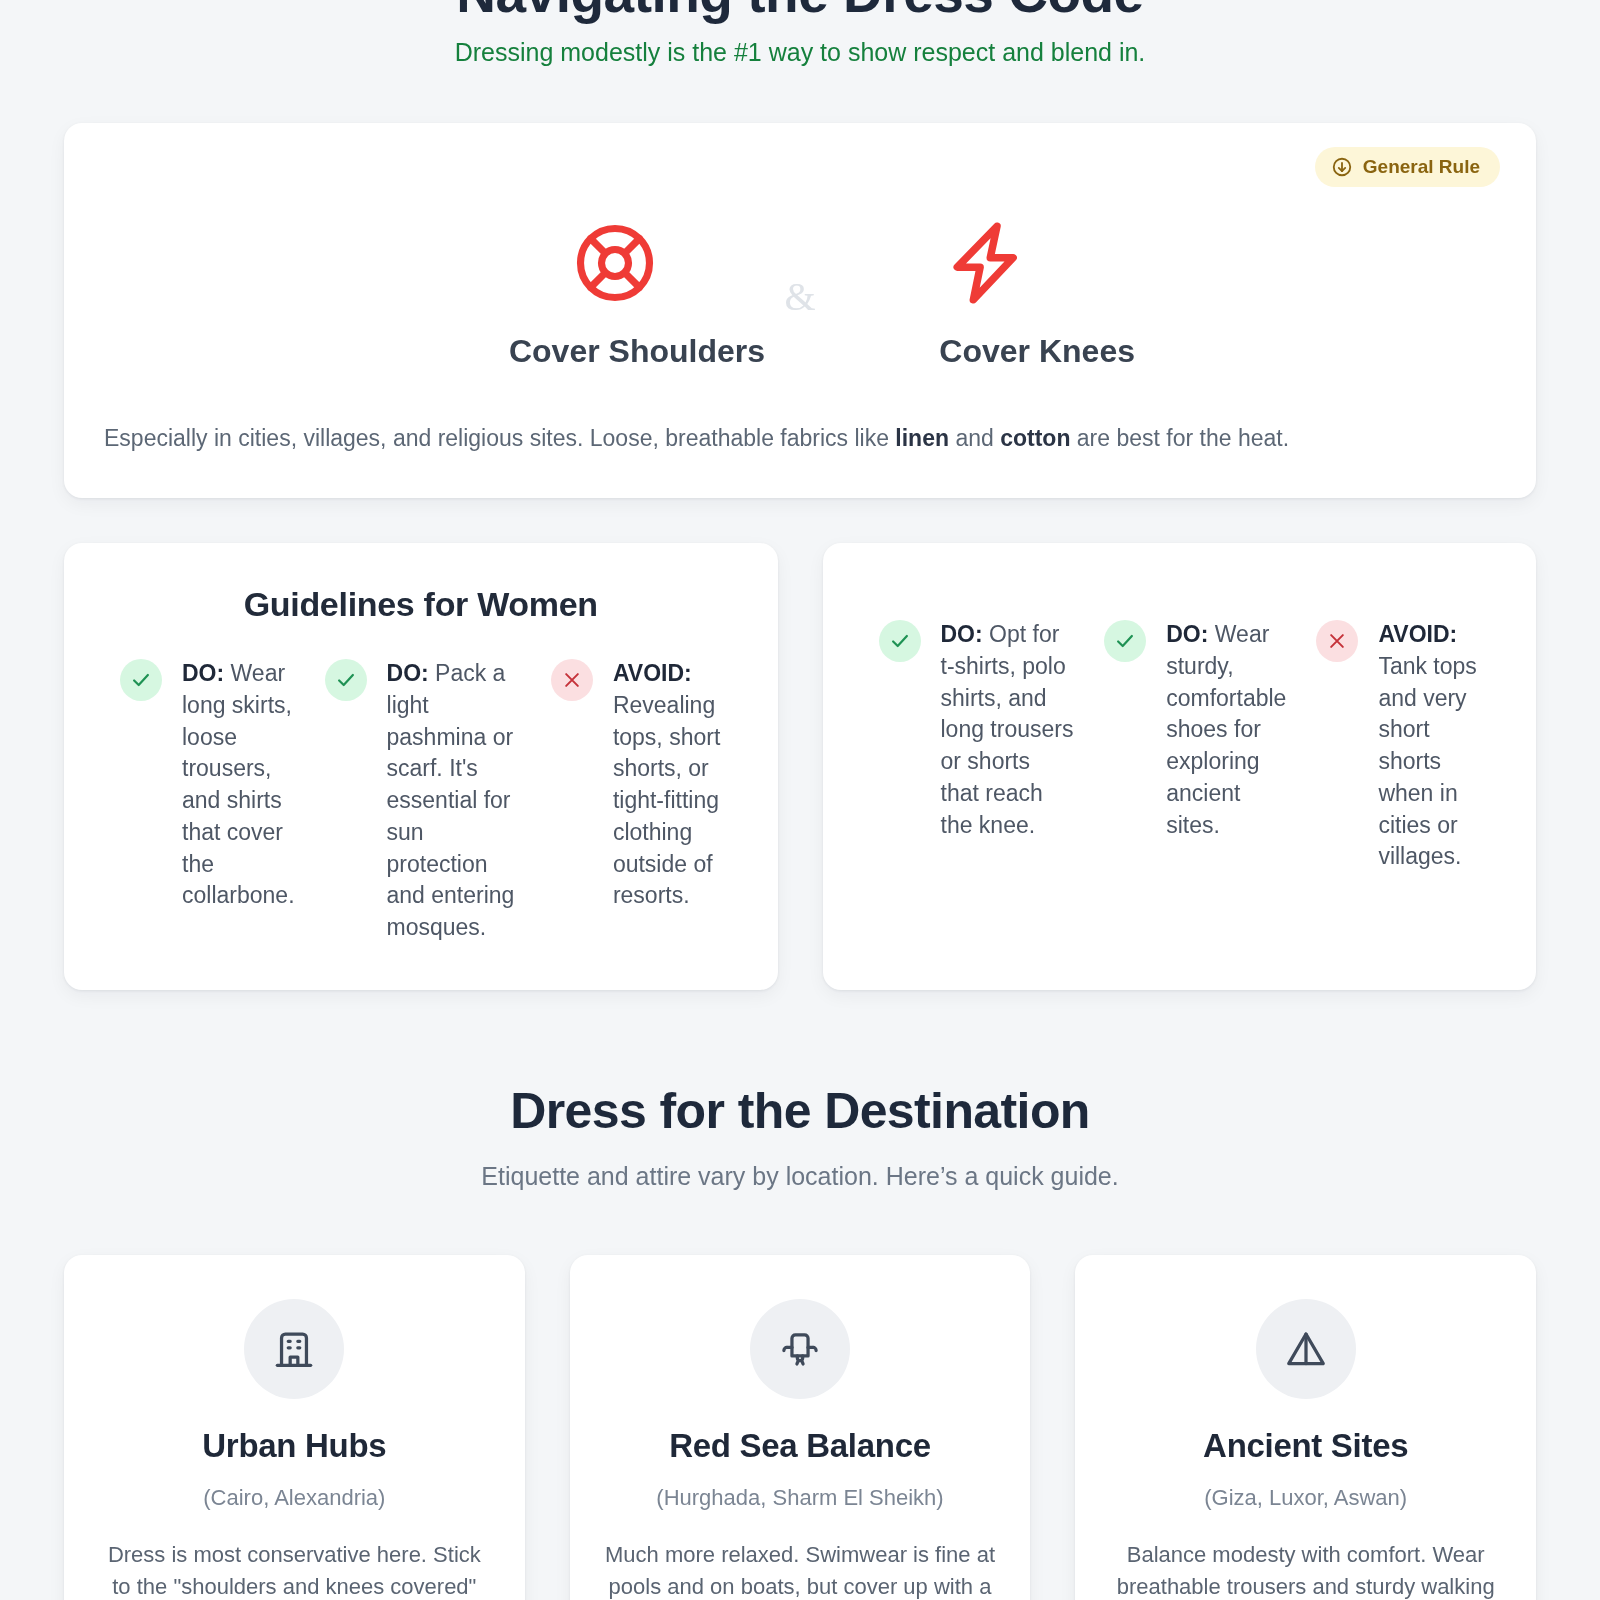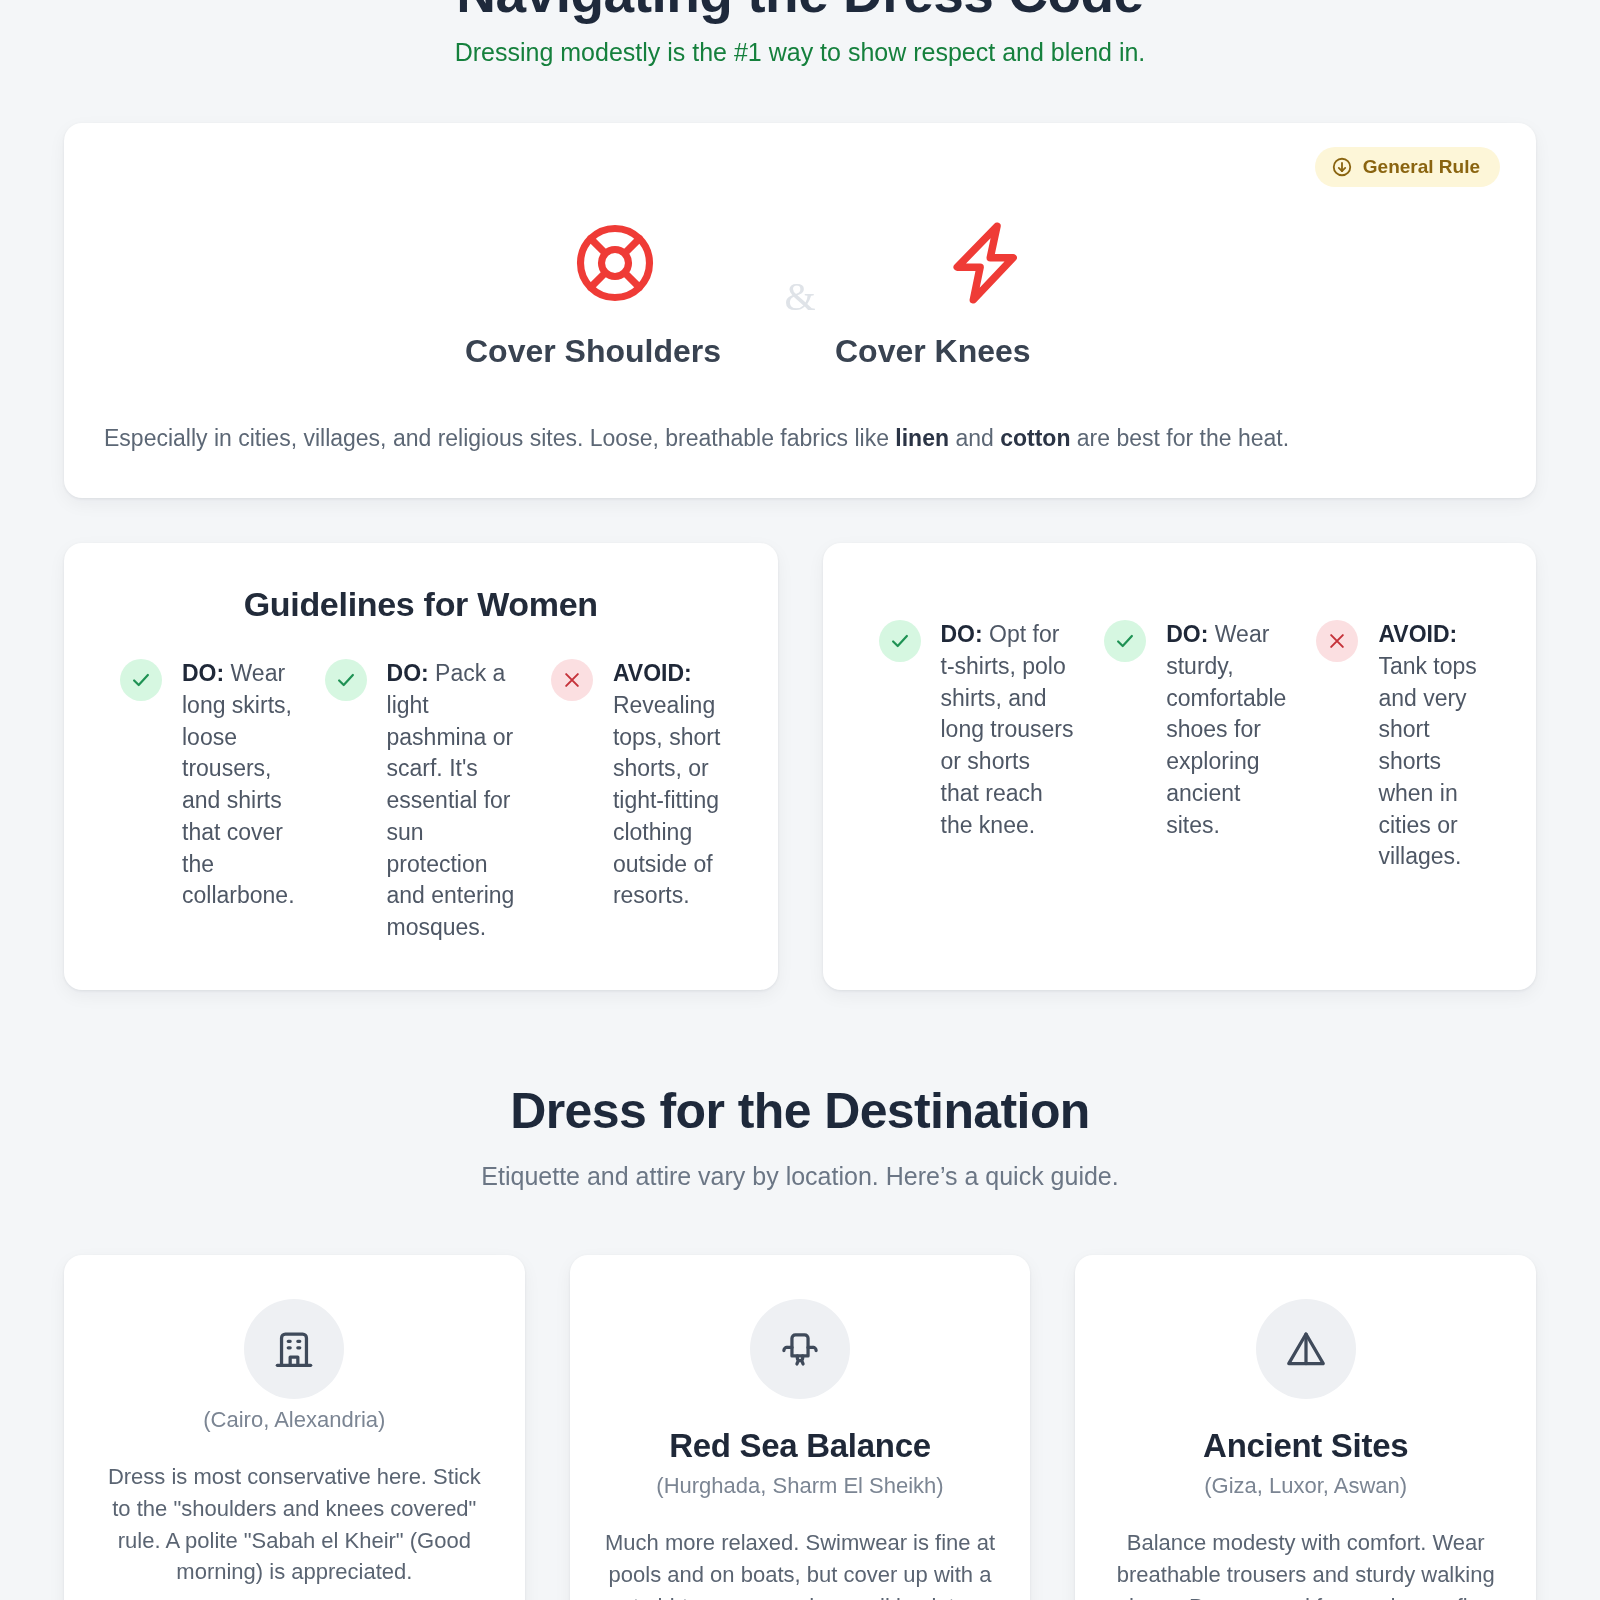--- a/index.html
+++ b/index.html
@@ -76,21 +76,21 @@
 
   .pair-row {
     display: flex;
     align-items: flex-start;
     justify-content: center;
     gap: 0;
     margin-top: 58px;
   }
   .pair-item {
     width: 300px;
-    text-align: left;
+    text-align: right;
   }
   .pair-icon {
     height: 96px;
     display: flex;
     align-items: center;
     justify-content: center;
   }
   .pair-label {
     margin-top: 22px;
     font-size: 32px;
@@ -200,21 +200,21 @@
     justify-content: center;
   }
   .dest-name {
     margin-top: 28px;
     font-size: 33px;
     font-weight: bold;
     color: #1f2838;
     letter-spacing: -0.3px;
   }
   .dest-places {
-    margin-top: 8px;
+    margin-top: 20px;
     font-size: 22px;
     color: #7b8593;
   }
   .dest-desc {
     margin-top: 28px;
     font-size: 22px;
     line-height: 1.45;
     color: #5a6472;
   }
 </style>
@@ -355,20 +355,21 @@
 
     <div class="card dest-card">
       <div class="dest-icon-wrap">
         <svg width="46" height="46" viewBox="0 0 24 24" fill="none" stroke="#3f4a5a" stroke-width="1.7" stroke-linecap="round" stroke-linejoin="round">
           <path d="M5.5 20.5V6.2a2 2 0 0 1 2-2h9a2 2 0 0 1 2 2v14.3"></path>
           <path d="M3.3 20.5h17.4"></path>
           <path d="M10 20.5v-4.2h4v4.2"></path>
           <path d="M9 8h1M14 8h1M9 11.4h1M14 11.4h1"></path>
         </svg>
       </div>
+      <h3 class="dest-name">Urban Hubs</h3>
       <p class="dest-places">(Cairo, Alexandria)</p>
       <p class="dest-desc">Dress is most conservative here. Stick to the "shoulders and knees covered" rule. A polite "Sabah el Kheir" (Good morning) is appreciated.</p>
     </div>
 
     <div class="card dest-card">
       <div class="dest-icon-wrap">
         <svg width="46" height="46" viewBox="0 0 24 24" fill="none" stroke="#3f4a5a" stroke-width="1.7" stroke-linecap="round" stroke-linejoin="round">
           <path d="M7.8 6.4a1.8 1.8 0 0 1 1.8-1.8h4.8a1.8 1.8 0 0 1 1.8 1.8v9.2H7.8z"></path>
           <path d="M7.8 11.2H5.2"></path>
           <path d="M16.2 11.2h2.6"></path>

